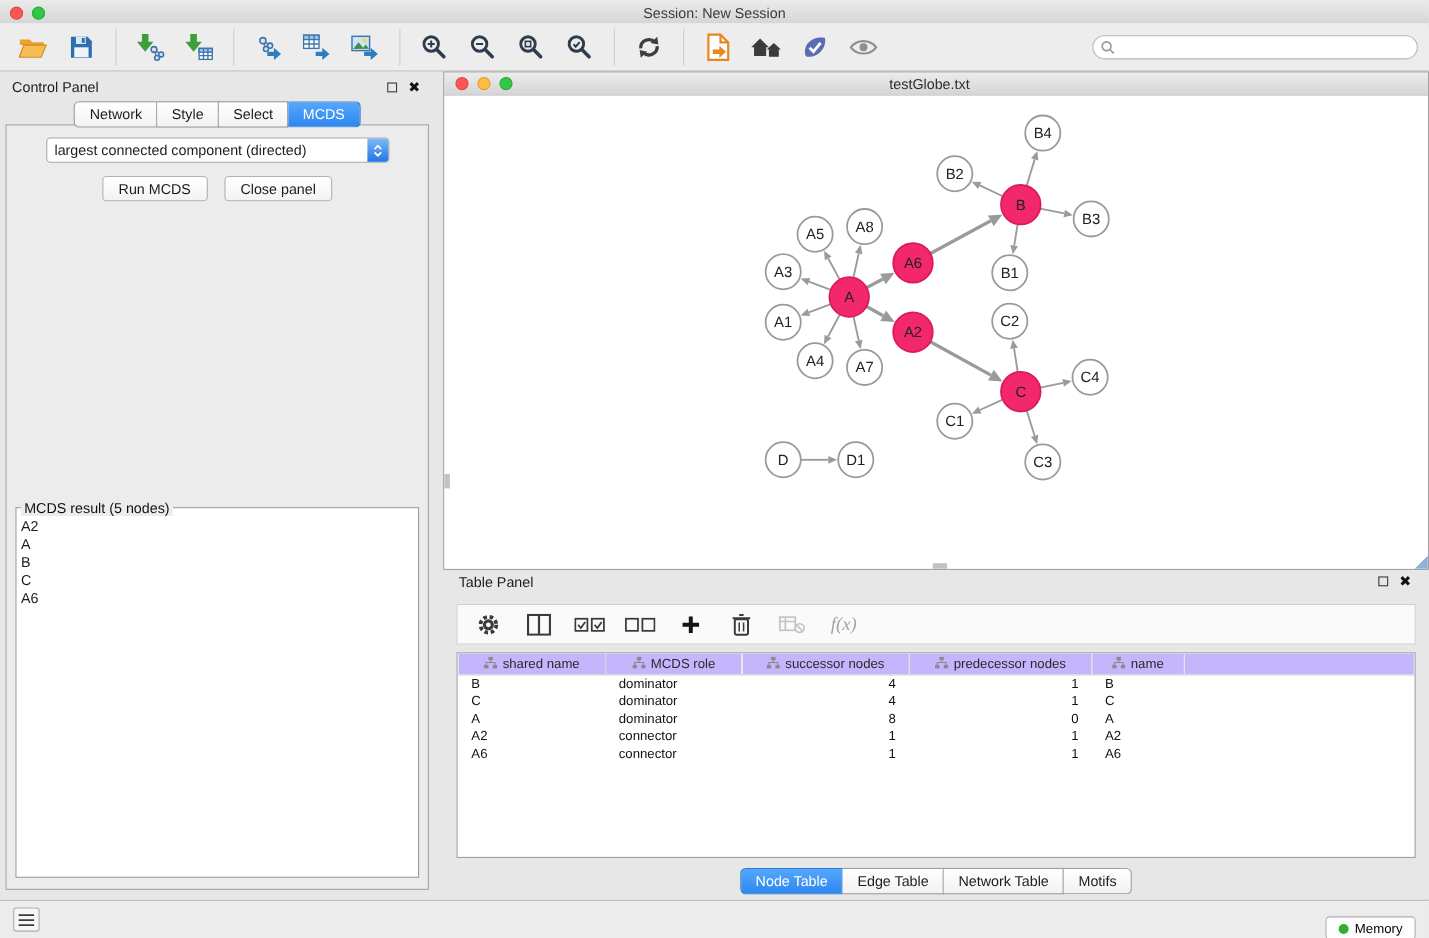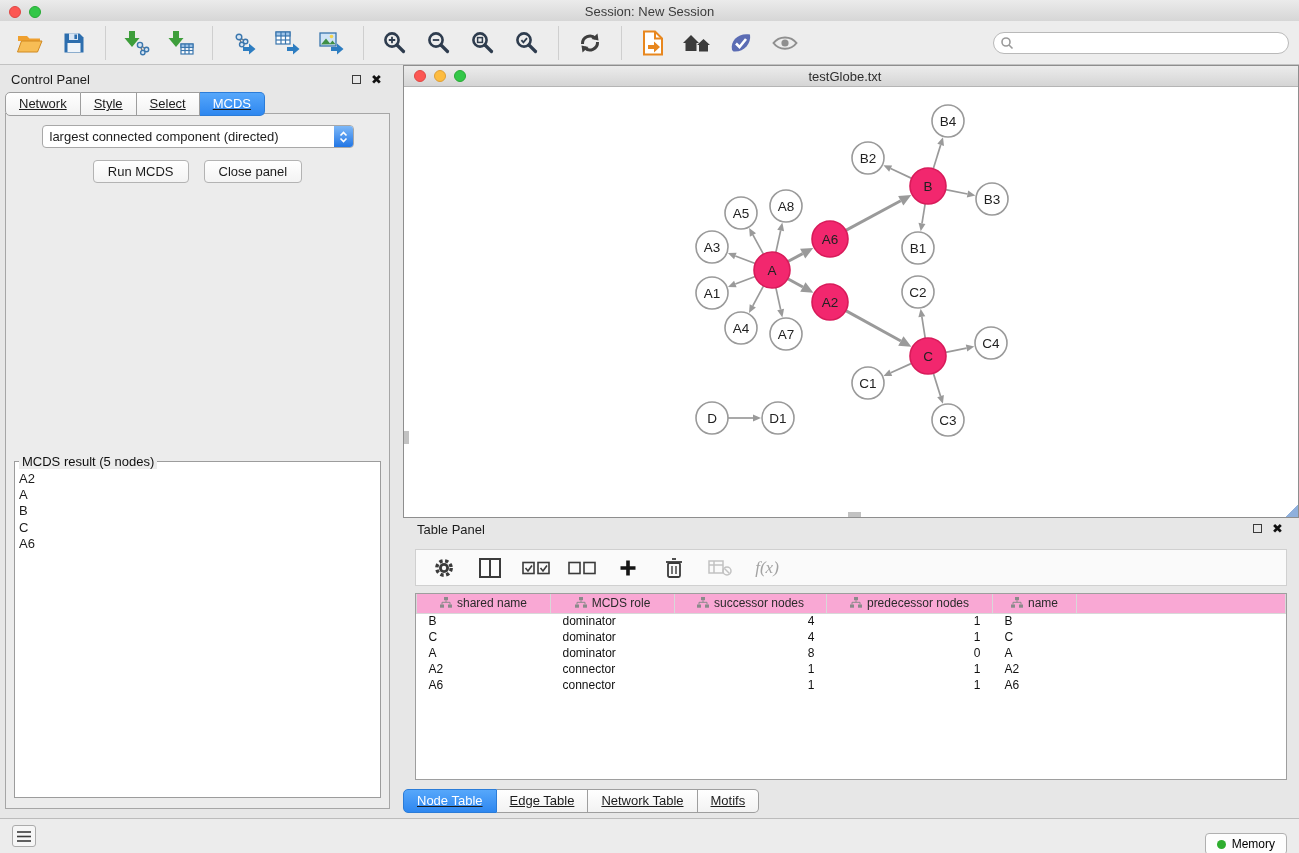--- a/index.html
+++ b/index.html
@@ -22,21 +22,21 @@
   .toolbar { position:absolute; top:21px; left:0; right:0; height:44px; background:#ededed;
     border-bottom:1px solid #c2c2c2; display:flex; align-items:center; padding:0 10px; gap:4px; }
   .tbtn { width:40px; height:38px; display:flex; align-items:center; justify-content:center; border-radius:4px; }
   .tsep { width:1px; height:34px; background:#cfcfcf; margin:0 7px; flex:0 0 1px; }
   .searchwrap { margin-left:auto; position:relative; width:296px; height:22px; }
   .searchwrap .sglyph { position:absolute; left:7px; top:4px; }
   .search { width:100%; height:22px; border:1px solid #b9b9b9; border-radius:11px; background:#fff;
     padding-left:24px; font-size:12px; outline:none; }
 
   
-  .seg-tabs { display:flex; position:relative; z-index:2;text-decoration:underline; }
+  .seg-tabs { display:flex; justify-content:center; position:relative; z-index:2; }
   .seg-tab { background:linear-gradient(#ffffff,#f2f2f2); border:1px solid #9e9e9e; border-left:none;
     padding:3px 13px 4px; font-size:13px; color:#1c1c1c; }
   .seg-tab:first-child { border-left:1px solid #9e9e9e; border-radius:5px 0 0 5px; }
   .seg-tab:last-child { border-radius:0 5px 5px 0; }
   .seg-tab.active { background:linear-gradient(#56a7fb,#2e87f0); border-color:#2b7cd8; color:#fff; }
 
   
   .control-panel { position:absolute; left:5px; top:66px; width:385px; bottom:36px; }
   .cp-header { height:26px; display:flex; align-items:center; padding:0 6px; font-size:13px; color:#1c1c1c; }
   .winbtns { margin-left:auto; display:flex; align-items:center; gap:10px; padding-right:2px; }
@@ -77,21 +77,21 @@
   
   .table-panel { position:absolute; left:403px; top:522px; width:896px; bottom:35px; }
   .tp-header { height:24px; display:flex; align-items:flex-start; padding:0 14px; font-size:13px; }
   .tp-toolbar { margin:3px 12px 0; height:37px; background:#fafafa; border:1px solid #d0d0d0;
     display:flex; align-items:center; gap:10px; padding:0 10px; }
   .ttbtn { width:36px; height:32px; display:flex; align-items:center; justify-content:center; }
   .fx-label { font-family:"Liberation Serif","DejaVu Serif",serif; font-style:italic;
     font-size:17px; color:#a3a3a3; padding-left:2px; }
   .tp-tablewrap { margin:7px 12px 0; height:187px; background:#fff; border:1px solid #9e9e9e; overflow:hidden; }
   table.node-table { border-collapse:collapse; width:100%; table-layout:fixed; font-size:12px; }
-  .node-table th { background:#f9a8d4; border:1px solid #d8d8d8; border-top:none; height:19px;
+  .node-table th { background:#c4b5fd; border:1px solid #d8d8d8; border-top:none; height:19px;
     font-weight:normal; color:#2a2a2a; text-align:center; white-space:nowrap; overflow:hidden; }
   .node-table th .hicon { vertical-align:-1px; margin-right:5px; }
   .node-table td { height:16px; padding:0 12px; color:#111; white-space:nowrap; overflow:hidden; }
   .tp-tabs { margin-top:9px; }
 
   
   .statusbar { position:absolute; bottom:0; left:0; right:0; height:35px; background:#ececec;
     border-top:1px solid #bcbcbc; display:flex; align-items:center; padding:0 12px; }
   .status-list-btn { width:24px; height:22px; border:1px solid #ababab; border-radius:3px;
     background:#f6f6f6; display:flex; align-items:center; justify-content:center; }

